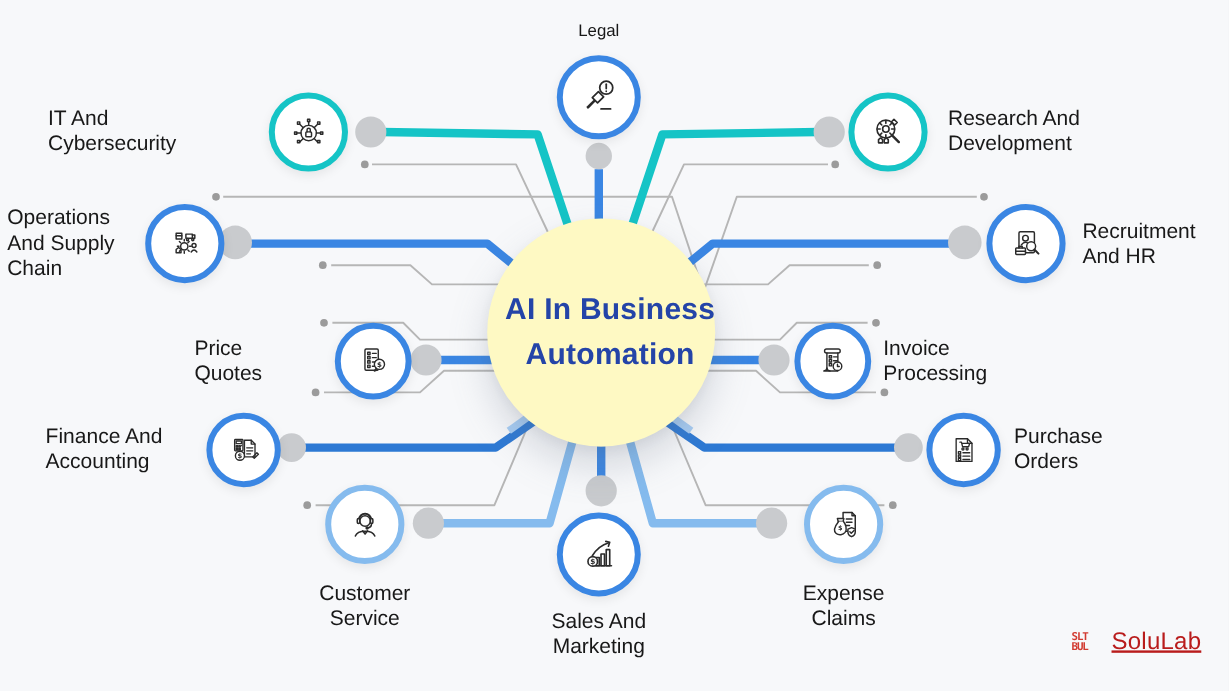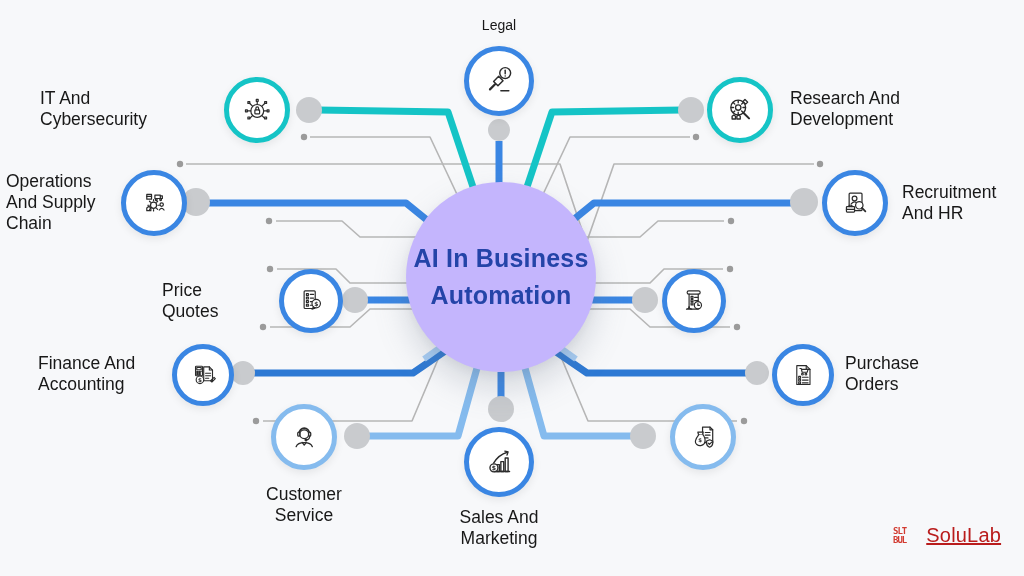--- a/index.html
+++ b/index.html
@@ -4,21 +4,21 @@
 <style>
   html,body{margin:0;padding:0;}
   body{font-family:"Liberation Sans",sans-serif;background:#e9e9e9;}
   .stage{position:relative;width:1024px;height:576px;background:#f7f8fa;overflow:hidden;}
 
   
   .wires{position:absolute;left:0;top:0;z-index:1;}
 
   
   .center-circle{position:absolute;left:406px;top:182px;width:190px;height:190px;border-radius:50%;
-    background:#c4b5fd;z-index:2;display:flex;align-items:center;justify-content:center;text-align:center;
+    background:#fef9c3;z-index:2;display:flex;align-items:center;justify-content:flex-end;text-align:center;
     box-shadow:0 16px 32px rgba(110,120,140,.26),0 4px 10px rgba(0,0,0,.05);}
   .center-title{font-size:25px;font-weight:bold;color:#2444a8;white-space:pre-line;line-height:1.5;letter-spacing:.2px;}
 
   
   .node-circle{position:absolute;border-radius:50%;background:#ffffff;z-index:3;box-sizing:border-box;
     display:flex;align-items:center;justify-content:center;box-shadow:0 3px 9px rgba(0,0,0,.08);}
   .node-circle svg{width:58%;height:58%;}
   .b-blue{border:5px solid #3a86e3;}
   .b-teal{border:5px solid #15c4c6;}
   .b-lblue{border:5px solid #85bbee;}
@@ -257,20 +257,22 @@
           <path d="M25.5 19 h5"></path>
         <rect x="20" y="22.5" width="3" height="3"></rect>
           <path d="M25.5 24 h5"></path>
         <rect x="20" y="27.5" width="3" height="3"></rect>
           <path d="M25.5 29 h5"></path>
         <circle cx="30.5" cy="31" r="5.5" fill="#fff"></circle>
         <path d="M30.5 28.5 v2.8 h2.3"></path>
       </g>
     </svg>
   </div>
+  <div class="lbl l l-inv">Invoice
+Processing</div>
 
   <div class="node-circle b-blue n-fin">
     <svg viewBox="0 0 48 48">
       <g stroke="#2b2b2b" stroke-width="1.8" fill="none" stroke-linecap="round" stroke-linejoin="round">
         <path d="M25 11 h9 l5 5 v17 h-14 z"></path>
           <path d="M34 11 v5 h5"></path>
         <path d="M28 21 h8 M28 25 h8 M28 29 h5"></path>
         <path d="M36 33 l5.5 -5.5 2 2 -5.5 5.5 z"></path>
         <rect x="12" y="10" width="11" height="15" rx="1" fill="#fff"></rect>
         <rect x="14" y="12" width="7" height="3.5"></rect>
@@ -348,20 +350,22 @@
           <path d="M34 9 v4 h4"></path>
         <path d="M27 17 h7 M27 21 h7 M27 25 h4"></path>
         <path d="M17 20 h6 l1 -3.5 h-8 z" fill="#fff"></path>
         <path d="M17.5 20 C12 27 11 32 14.5 34.8 C18 37.5 23 36.5 25.5 33.5 C28.5 29.5 26 23 23.5 20" fill="#fff"></path>
         <text x="19.5" y="30.5" font-size="8" font-weight="bold" fill="#2b2b2b" stroke="none" text-anchor="middle" font-family="&quot;DejaVu Sans&quot;,sans-serif">$</text>
         <path d="M29 29.5 l4.5 -1.8 4.5 1.8 v3.5 q0 4 -4.5 5.8 q-4.5 -1.8 -4.5 -5.8 z" fill="#fff"></path>
         <path d="M31.3 32.8 l1.8 1.8 3.4 -3.4"></path>
       </g>
     </svg>
   </div>
+  <div class="lbl c l-exp">Expense
+Claims</div>
 
   <div class="logo">
     <div class="logo-mark">
       <span>SLT</span>
       <span>BUL</span>
     </div>
     <div class="logo-text">SoluLab</div>
   </div>
 
 </div>

